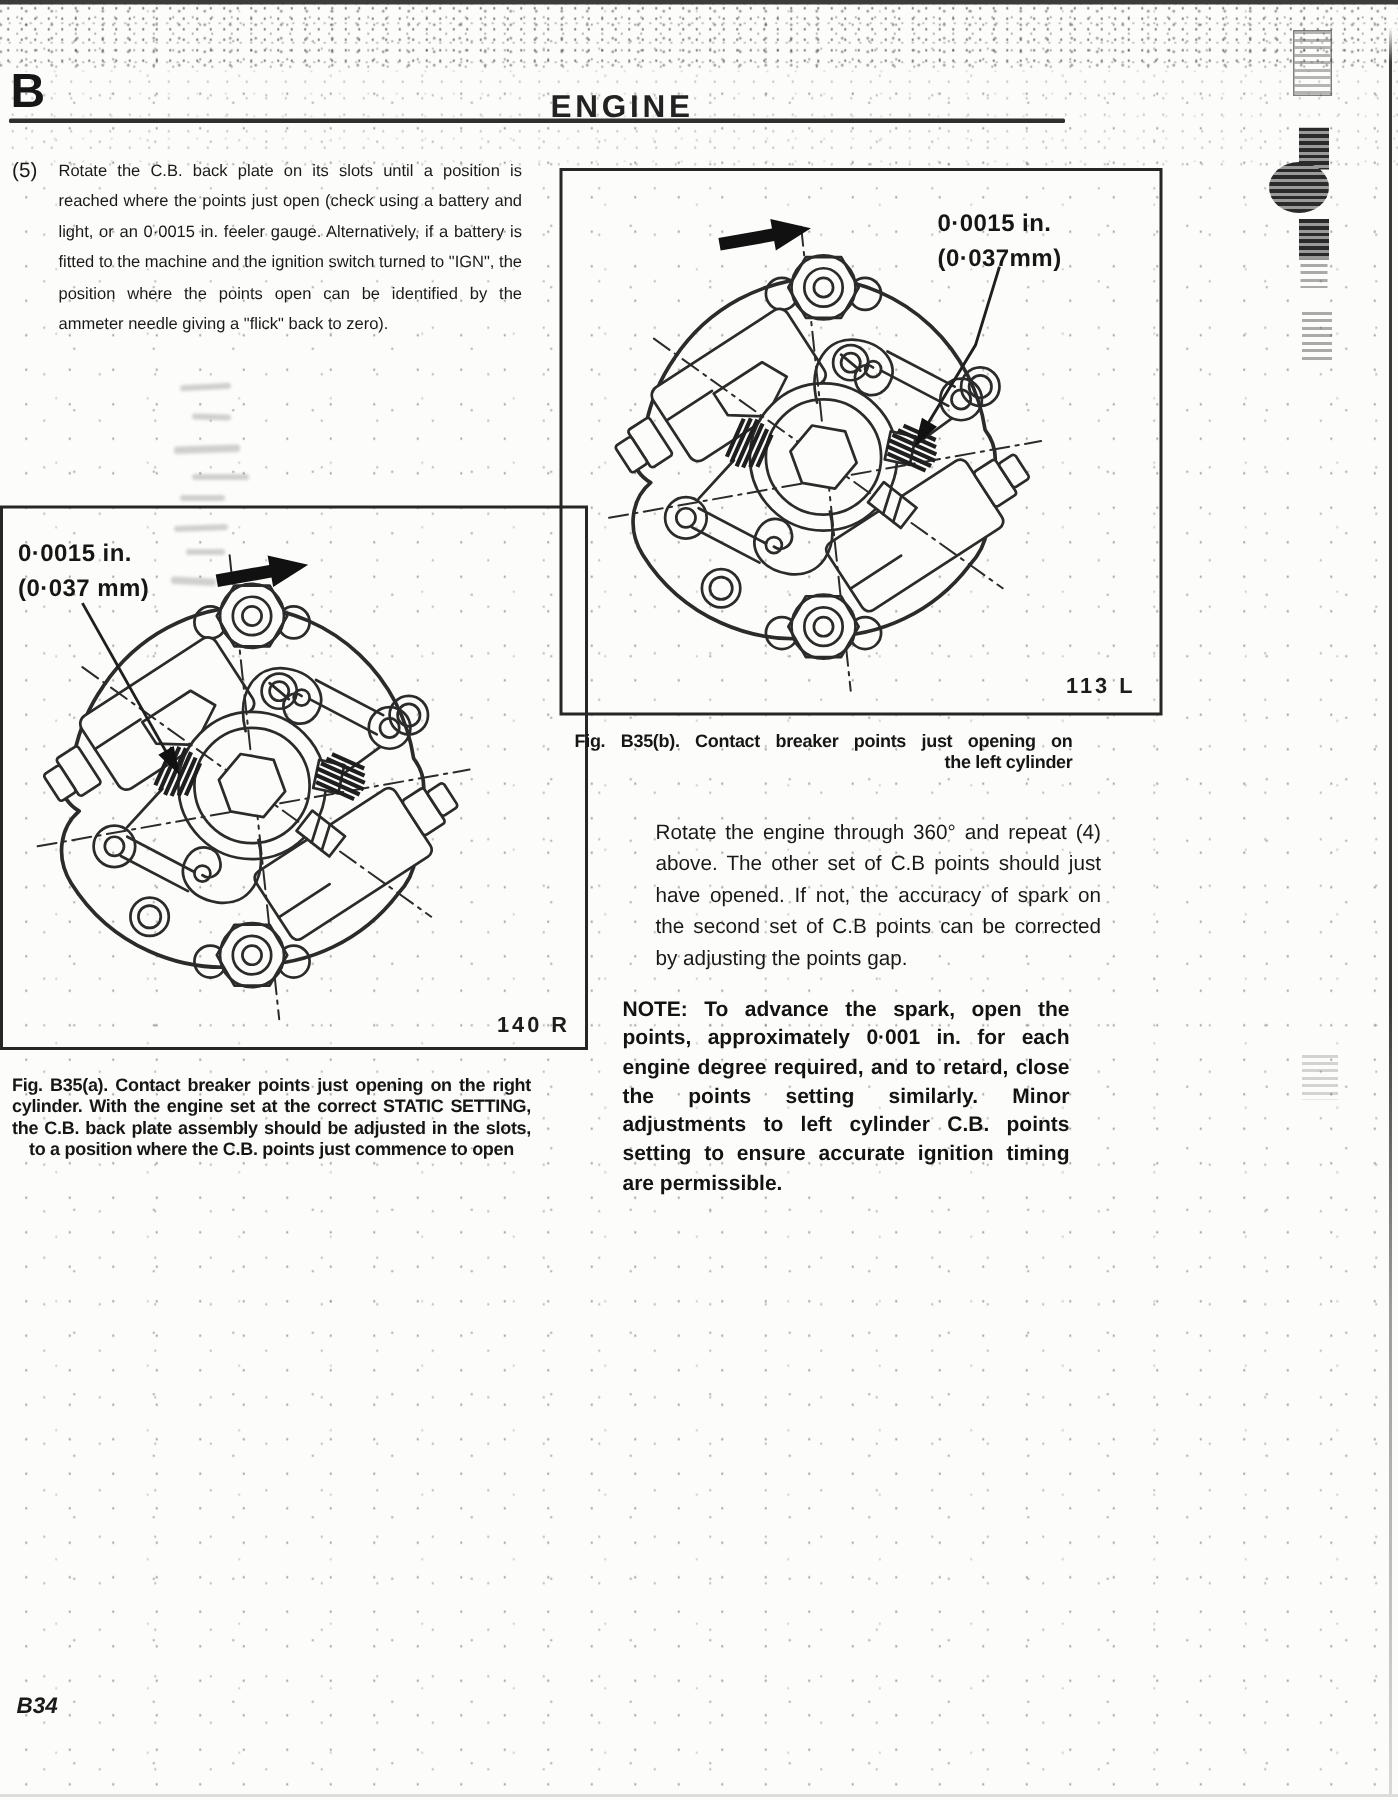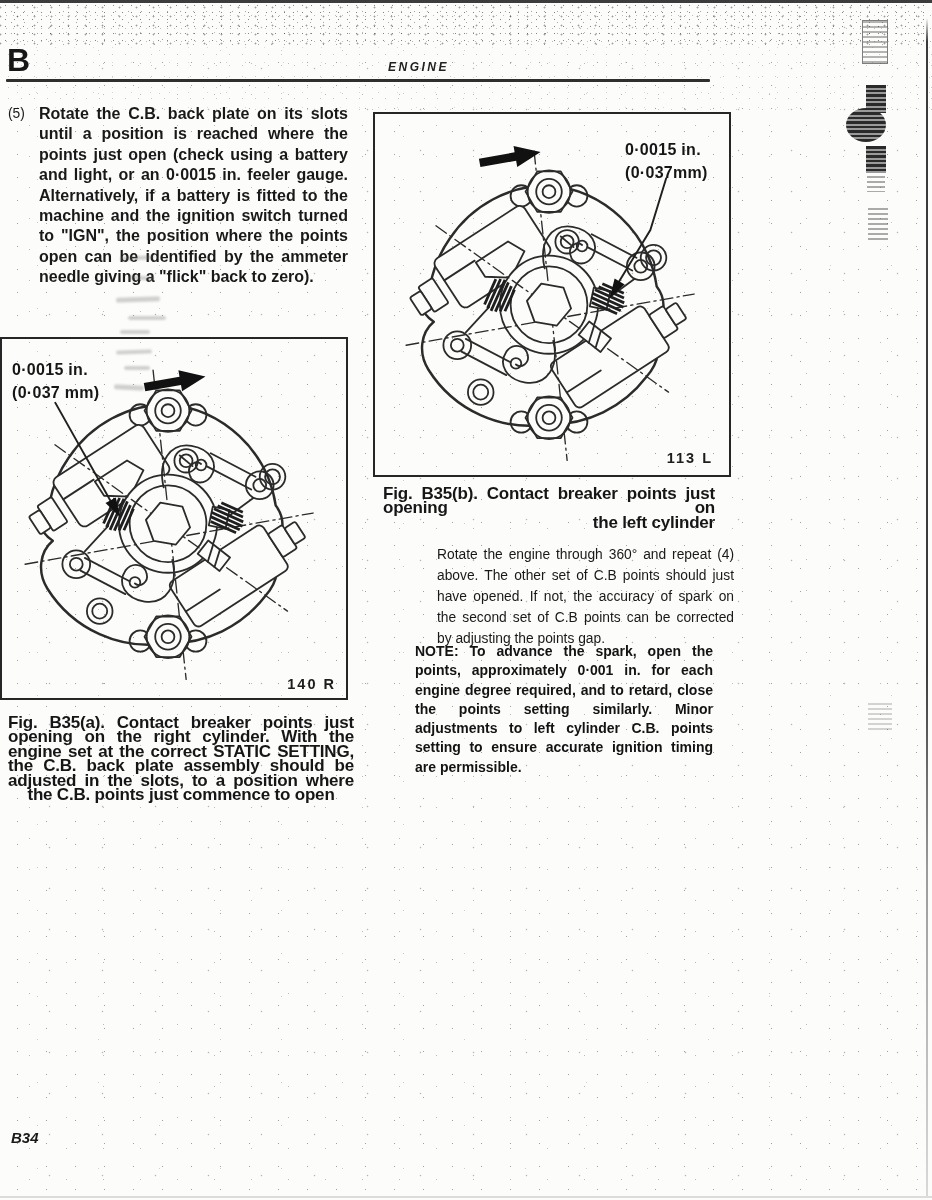--- a/index.html
+++ b/index.html
@@ -32,49 +32,49 @@
       radial-gradient(circle, rgba(60,60,60,.4) .5px, transparent .9px);
     background-size:13px 11px, 19px 15px;
     background-position:2px 3px, 8px 9px;
   }
   .edge-top{position:absolute;left:0;top:0;width:932px;height:3px;background:#3c3c3c;}
   .edge-right{position:absolute;left:926px;top:18px;width:2px;height:1180px;
     background:linear-gradient(to bottom, rgba(60,60,60,0) 0%, #3a3a3a 2%, #3a3a3a 55%, #9a9a9a 72%, #d9d9d9 100%);}
   .edge-bottom{position:absolute;left:0;top:1196px;width:932px;height:2px;background:#dcdcda;}
 
   .hdr-b{position:absolute;left:7px;top:42px;font-size:32px;font-weight:bold;letter-spacing:1px;color:#161616;}
-  .hdr-title{position:absolute;left:388px;top:60px;font-size:12px;font-weight:bold;letter-spacing:2.5px;color:#222;font-style:italic;}
+  .hdr-title{position:absolute;left:367px;top:60px;font-size:21px;font-weight:bold;letter-spacing:2.5px;color:#222;}
   .hdr-rule{position:absolute;left:6px;top:79px;width:704px;height:3px;background:#2f2f2f;border-radius:1px;}
 
   .bodytext{text-align:justify;color:#191919;}
   .step{position:absolute;left:8px;top:104px;width:340px;display:flex;}
   .step-num{flex:none;width:31px;font-size:13.8px;line-height:20.4px;}
-  .step-text{flex:1;font-size:16px;line-height:20.4px;font-weight:bold;}
-
-  .figbox{position:absolute;border:2px solid #262626;overflow:hidden;}
+  .step-text{flex:1;font-size:11px;line-height:20.4px;}
+
+  .figbox{position:absolute;border:2px solid #262626;overflow:hidden;padding-left:44px;}
   .figbox-a{left:0px;top:337px;width:344px;height:359px;}
   .figbox-b{left:373px;top:112px;width:354px;height:361px;}
   .fig-svg{position:absolute;}
   .figbox-a .fig-svg{left:6px;top:16px;width:320px;height:331px;}
   .figbox-b .fig-svg{left:14px;top:22px;width:320px;height:331px;}
   .callout{position:absolute;font-weight:bold;font-size:16px;line-height:23px;color:#161616;letter-spacing:.3px;}
   .figbox-a .callout{left:10px;top:19px;}
   .figbox-b .callout{left:250px;top:24px;}
   .plate-ref{position:absolute;font-weight:bold;font-size:14.5px;letter-spacing:2px;color:#1d1d1d;}
   .figbox-a .plate-ref{right:10px;bottom:6px;}
   .figbox-b .plate-ref{right:16px;bottom:9px;}
 
-  .caption{font-weight:bold;font-size:17px;line-height:14.4px;letter-spacing:-.2px;color:#161616;}
+  .caption{font-weight:bold;font-size:12px;line-height:14.4px;letter-spacing:-.2px;color:#161616;}
   .caption-a{position:absolute;left:8px;top:716px;width:346px;text-align:justify;text-align-last:center;}
   .caption-b{position:absolute;left:383px;top:487px;width:332px;}
   .caption-b .jline{display:block;text-align:justify;text-align-last:justify;}
   .caption-b .cline{display:block;text-align:right;}
 
   .body-rotate{position:absolute;left:413px;top:544px;width:297px;font-size:13.8px;line-height:21px;margin-left:24px;}
-  .body-note{position:absolute;left:415px;top:642px;width:298px;font-size:14px;line-height:19.3px;font-weight:bold;color:#131313;}
+  .body-note{position:absolute;left:415px;top:663px;width:298px;font-size:14px;line-height:19.3px;font-weight:bold;color:#131313;}
 
   .pageno{position:absolute;left:11px;top:1129px;font-size:15px;font-weight:bold;color:#1a1a1a;font-style:italic;}
 
   
   .smudge{position:absolute;background:#6a6a6a;opacity:.30;filter:blur(1px);border-radius:2px;}
 
   
   .bind{position:absolute;background-image:repeating-linear-gradient(180deg,#2a2a2a 0 2.5px,#9a9a9a 2.5px 4.5px);}
   .bind-outline{position:absolute;border:1px solid #555;
     background-image:repeating-linear-gradient(180deg, rgba(60,60,60,.5) 0 2px, transparent 2px 5px);opacity:.75;}

